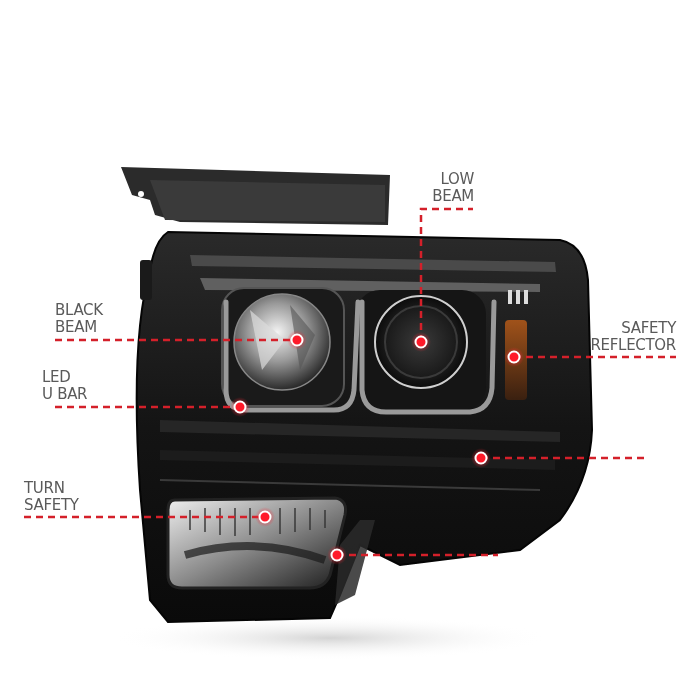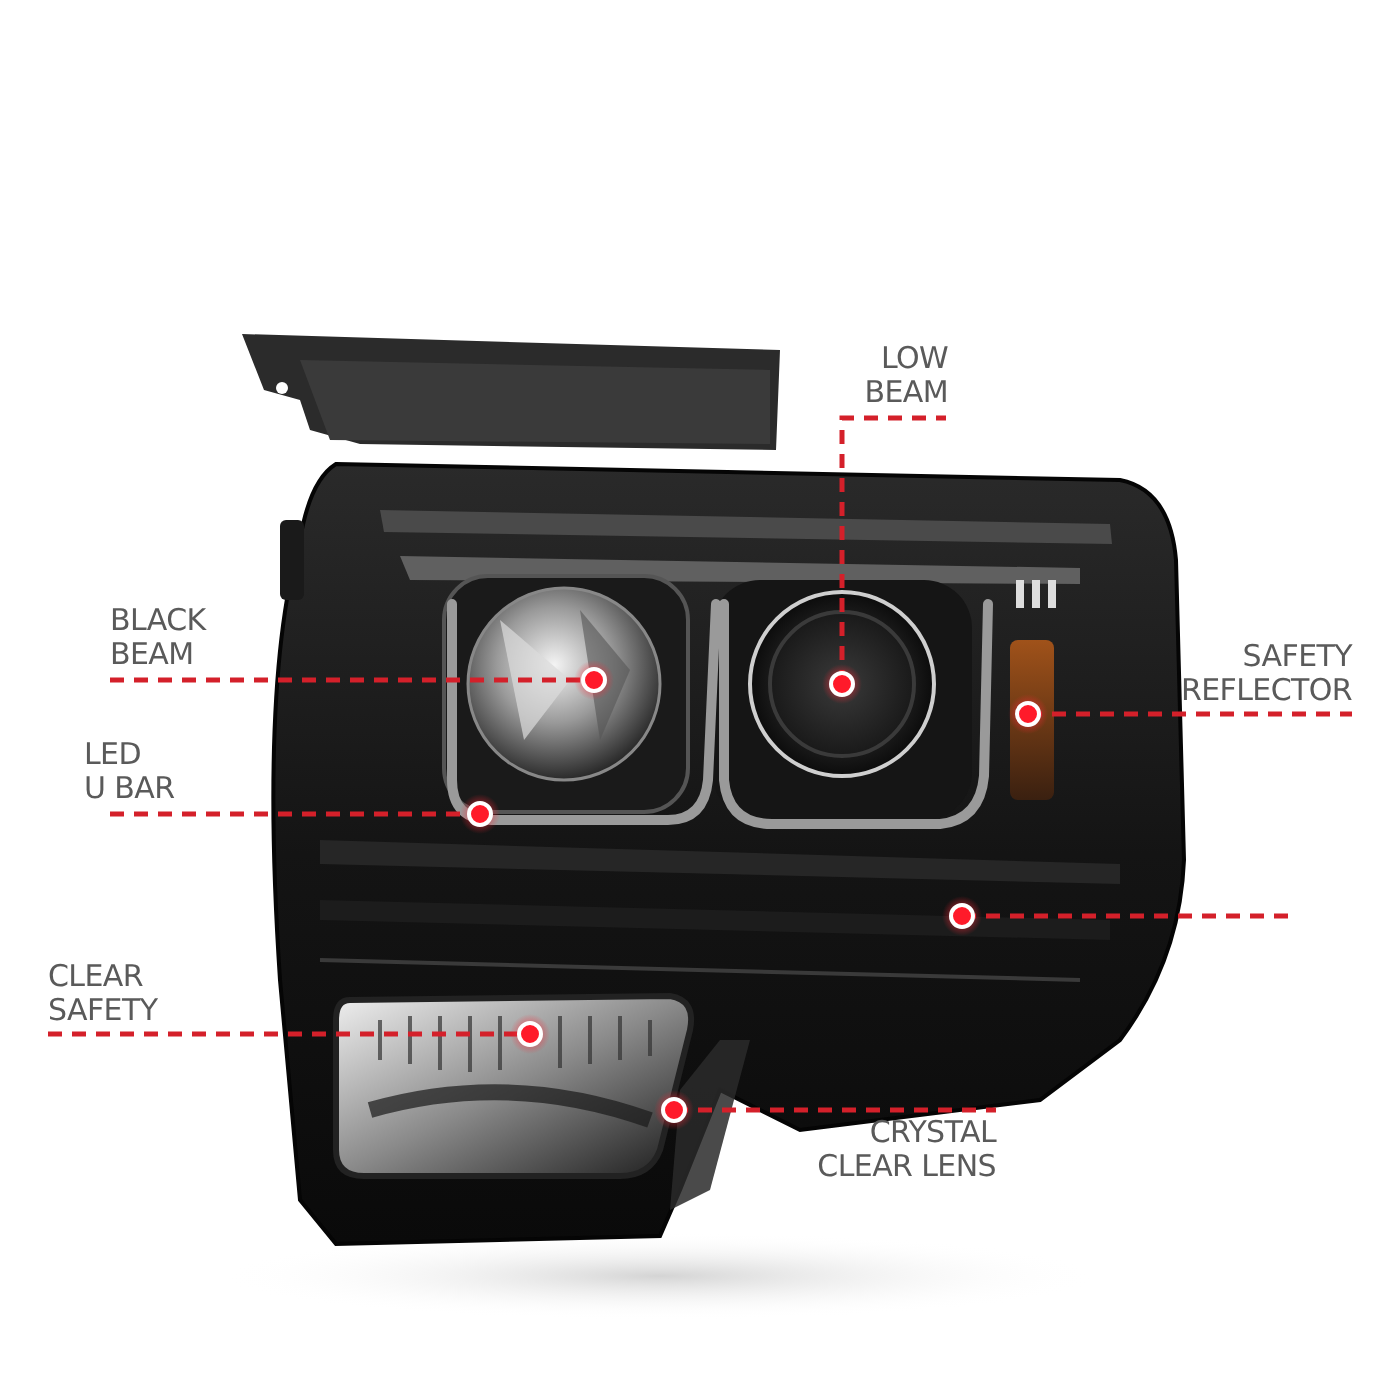--- a/index.html
+++ b/index.html
@@ -174,22 +174,18 @@
     <span>REFLECTOR</span>
   </div>
 
   <div class="label" style="left:42px; top:329px;">
     <span>LED</span>
     <span>U BAR</span>
   </div>
 
 
   <div class="label" style="left:24px; top:440px;">
-    <span>CLEAR</span>
+    <span>TURN</span>
     <span>SAFETY</span>
   </div>
 
-  <div class="label right" style="left:390px; top:518px; width:108px;">
-    <span>CRYSTAL</span>
-    <span>CLEAR LENS</span>
-  </div>
 
 </div>
 
 </body></html>

